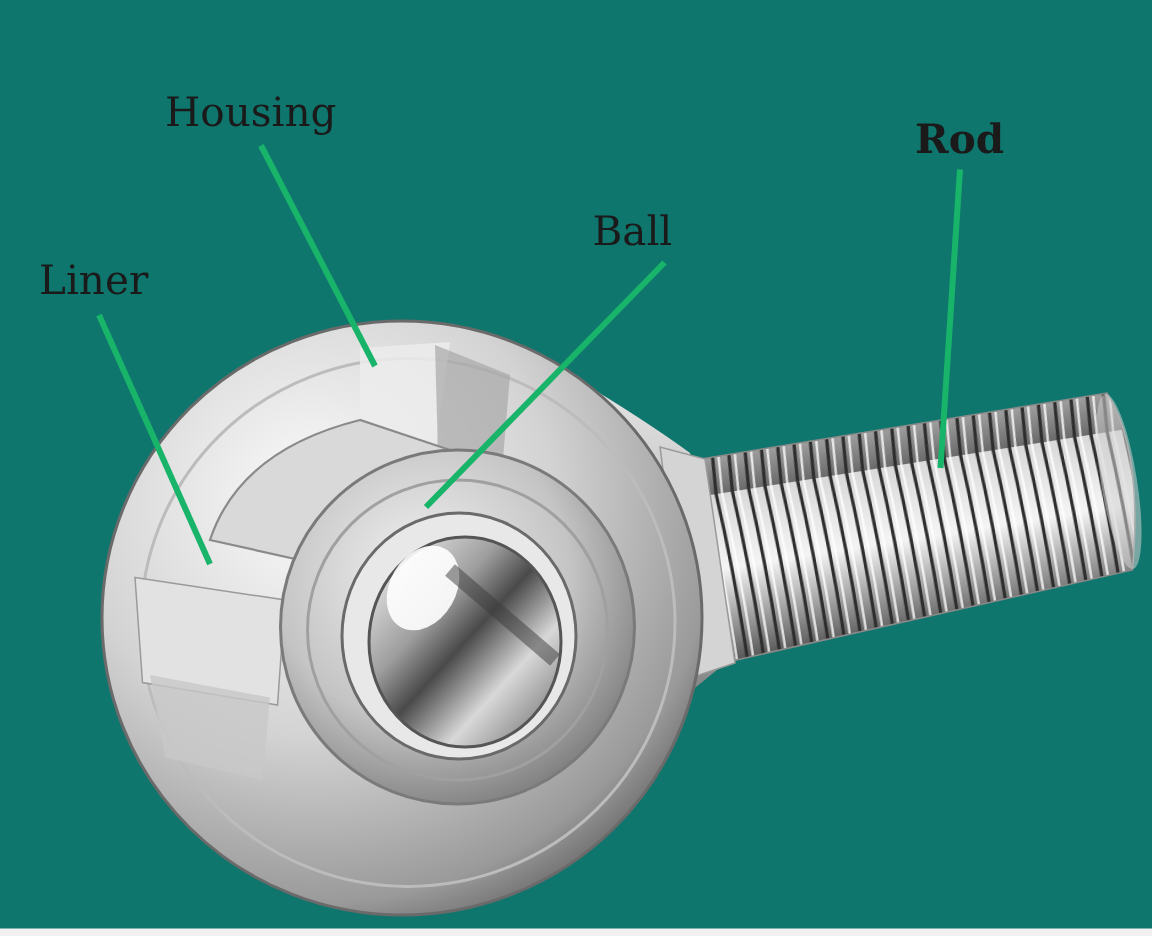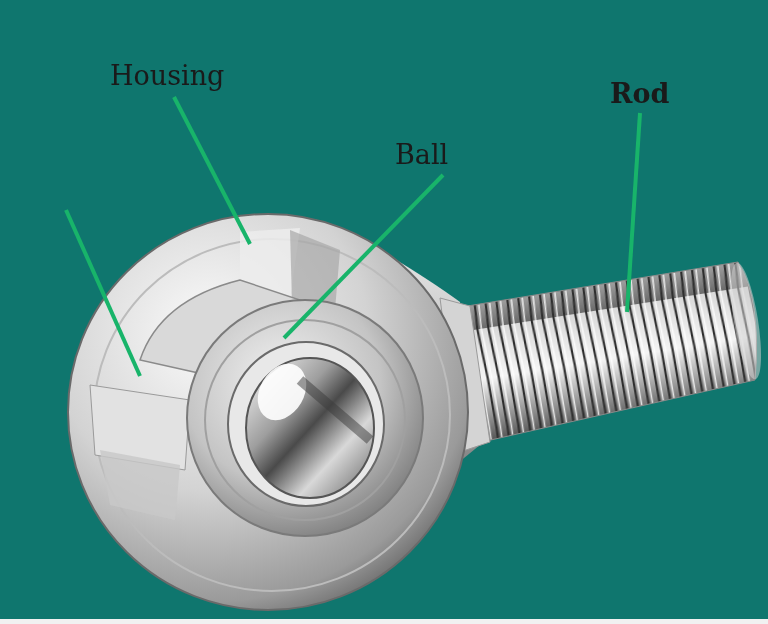--- a/index.html
+++ b/index.html
@@ -106,17 +106,18 @@
 
     <g>
       <line x1="174" y1="97" x2="250" y2="244" stroke="#18b46a" stroke-width="4" stroke-linecap="butt"></line>
       <line x1="66" y1="210" x2="140" y2="376" stroke="#18b46a" stroke-width="4" stroke-linecap="butt"></line>
       <line x1="443" y1="175" x2="284" y2="338" stroke="#18b46a" stroke-width="4" stroke-linecap="butt"></line>
       <line x1="640" y1="113" x2="627" y2="312" stroke="#18b46a" stroke-width="4" stroke-linecap="butt"></line>
     </g>
   </svg>
 
   <span class="label" style="left:110px; top:62px;">Housing</span>
+  <span class="label" style="left:26px; top:174px;">Liner</span>
   <span class="label" style="left:395px; top:141px;">Ball</span>
   <span class="label" style="left:610px; top:80px;font-weight:bold;">Rod</span>
 
   <div class="bottom-band"></div>
 </div>
 
 </body></html>

